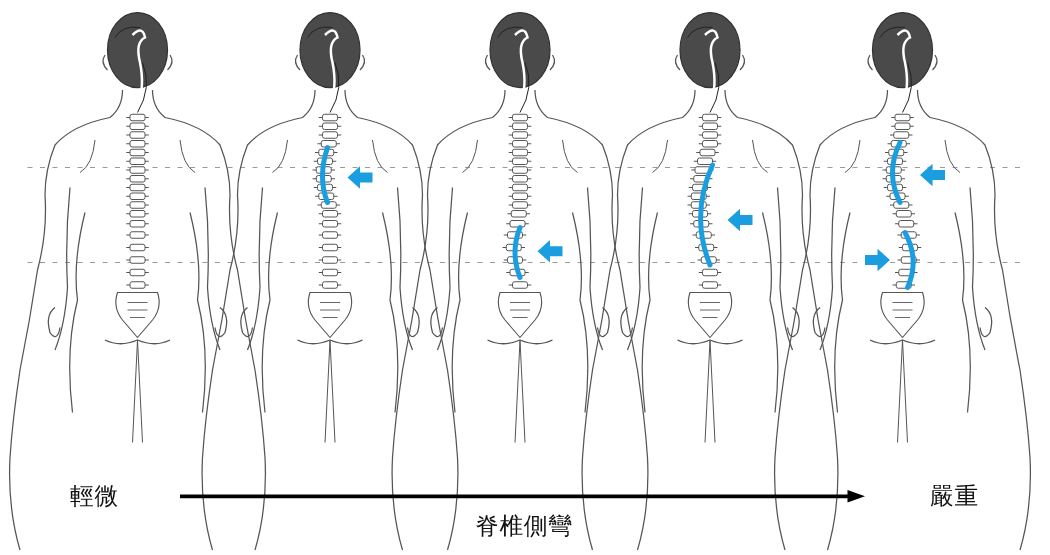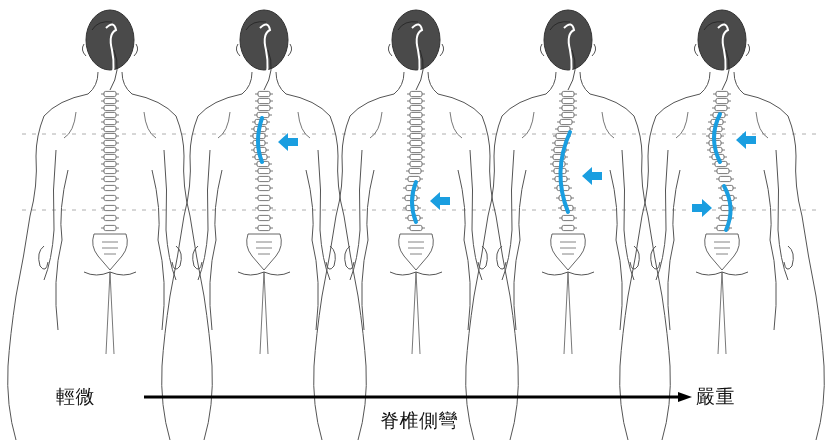--- a/index.html
+++ b/index.html
@@ -1,20 +1,20 @@
 <!DOCTYPE html>
 <html><head>
 <meta charset="utf-8">
 <style>
   html, body { margin:0; padding:0; background:#ffffff; }
   body { width:840px; height:444px; position:relative; overflow:hidden; font-family:"DejaVu Sans", sans-serif; }
   #stage { position:absolute; left:0; top:0; width:840px; height:444px; }
   .label { position:absolute; font-size:19px; color:#111; letter-spacing:0.5px; }
   #lbl-left { left:56px; top:384px; }
-  #lbl-right { left:696px; top:384px;font-family:Liberation Mono, monospace; }
+  #lbl-right { left:744px; top:384px;font-family:Liberation Mono, monospace; }
   #lbl-center { left:380px; top:408px;font-family:Liberation Serif, serif; }
 </style>
 </head>
 <body>
 
 <svg id="stage" width="840" height="444" viewBox="0 0 840 444" xmlns="http://www.w3.org/2000/svg">
   <defs>
     <g id="body">
 
       <ellipse cx="0" cy="40" rx="24" ry="30" fill="#4a4a4a" stroke="#333" stroke-width="1"></ellipse>

